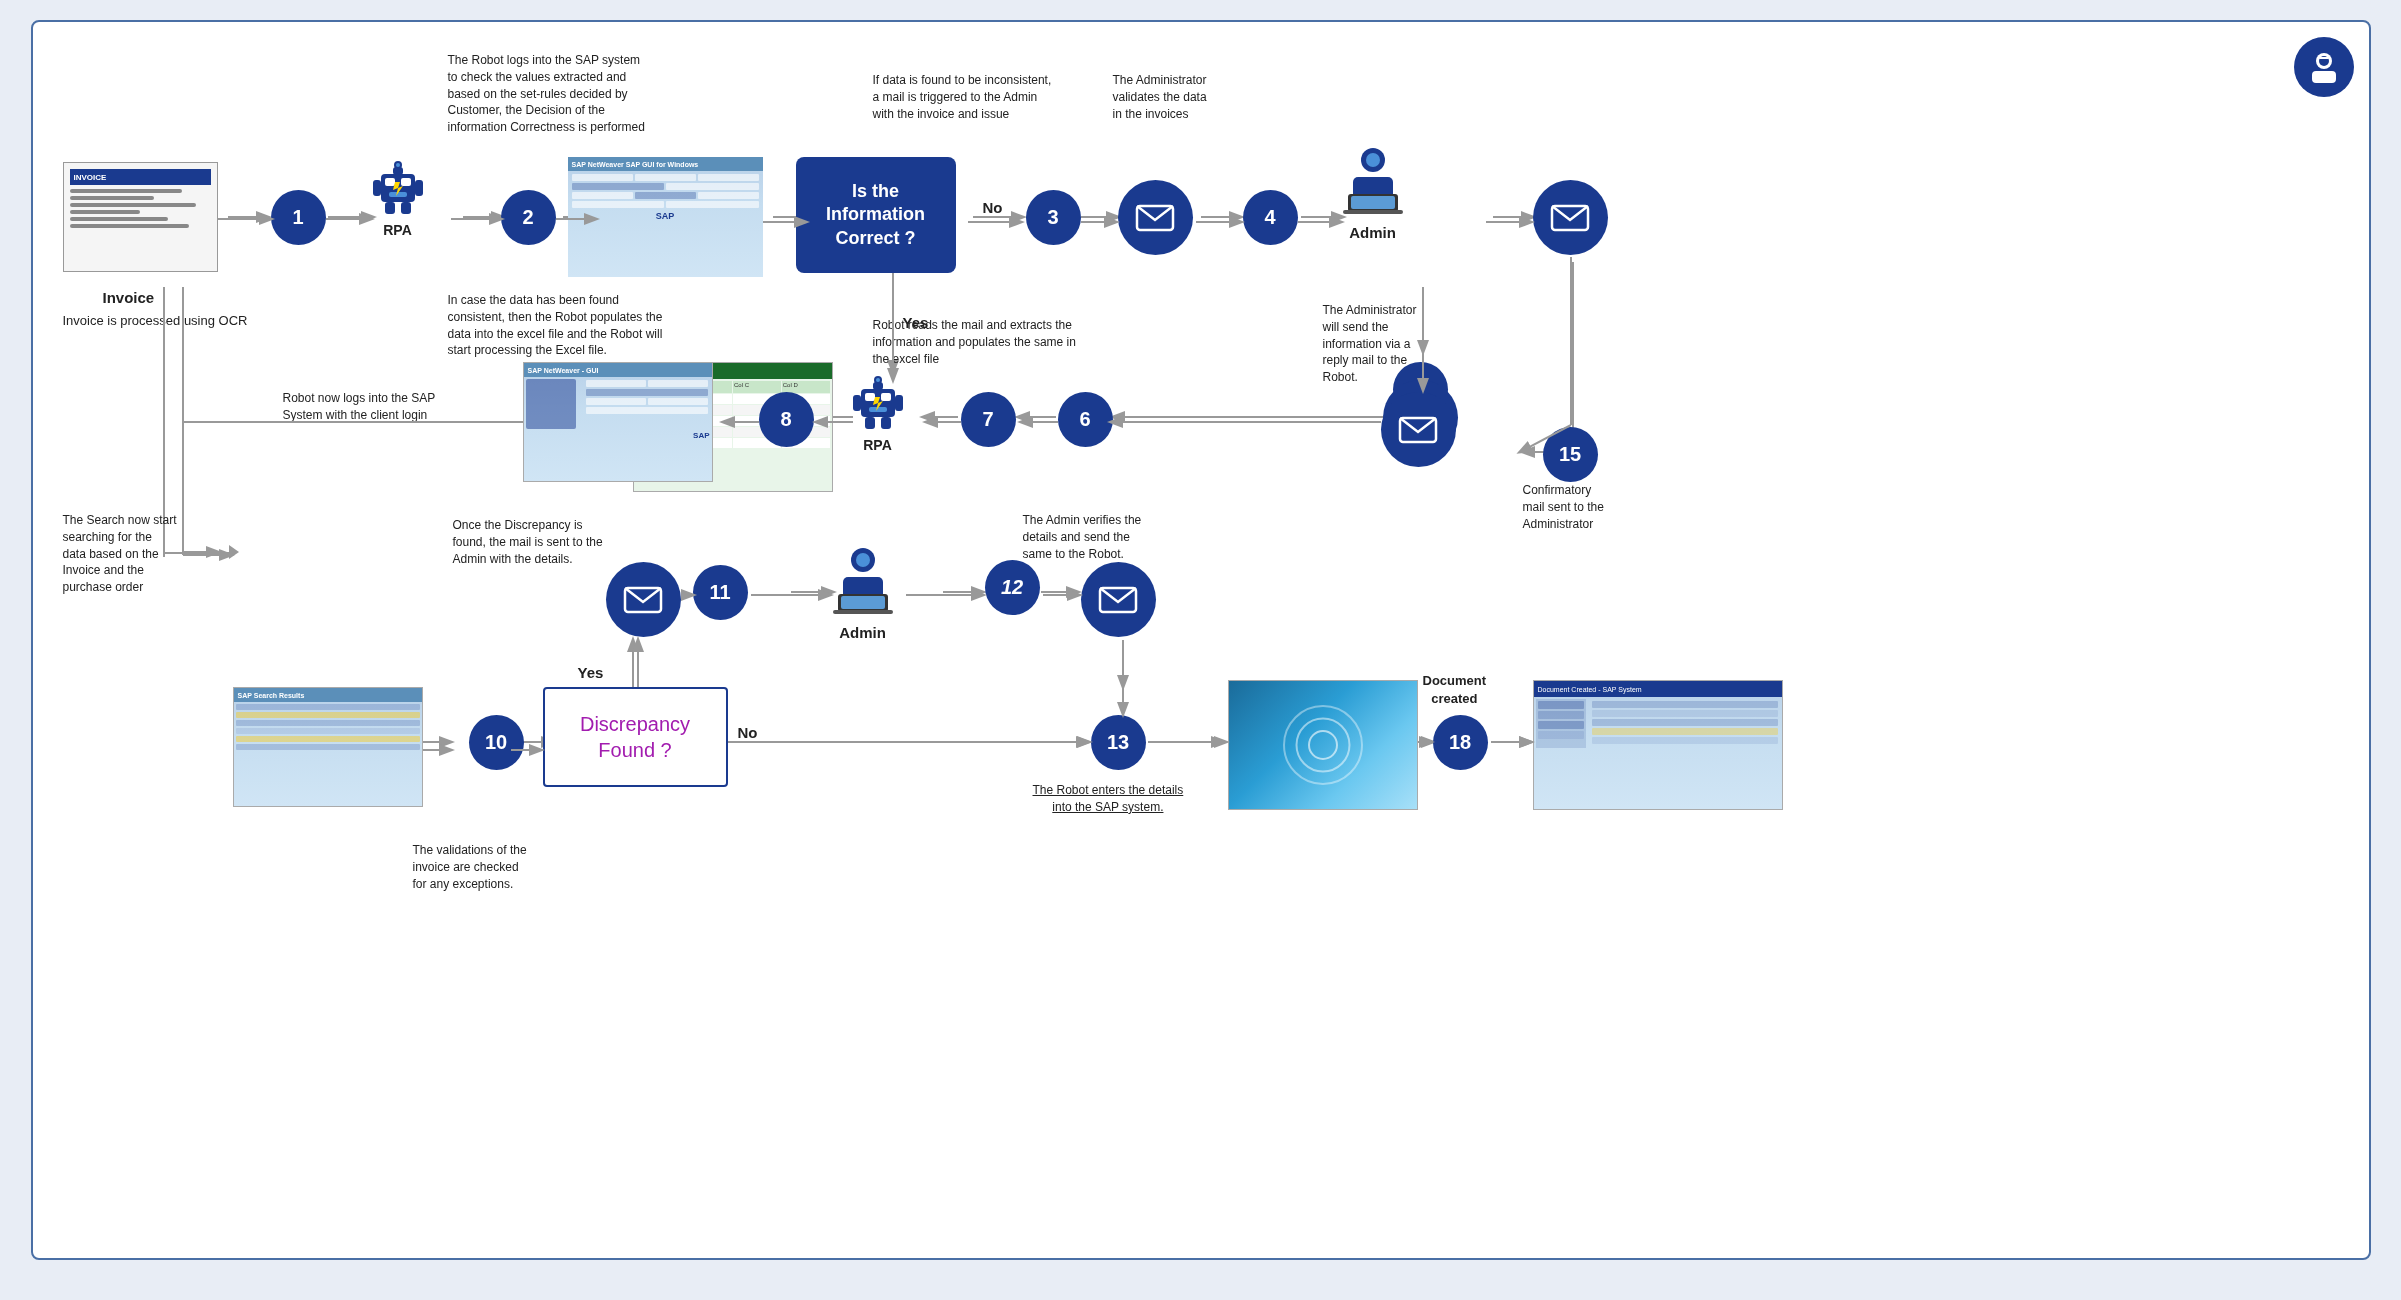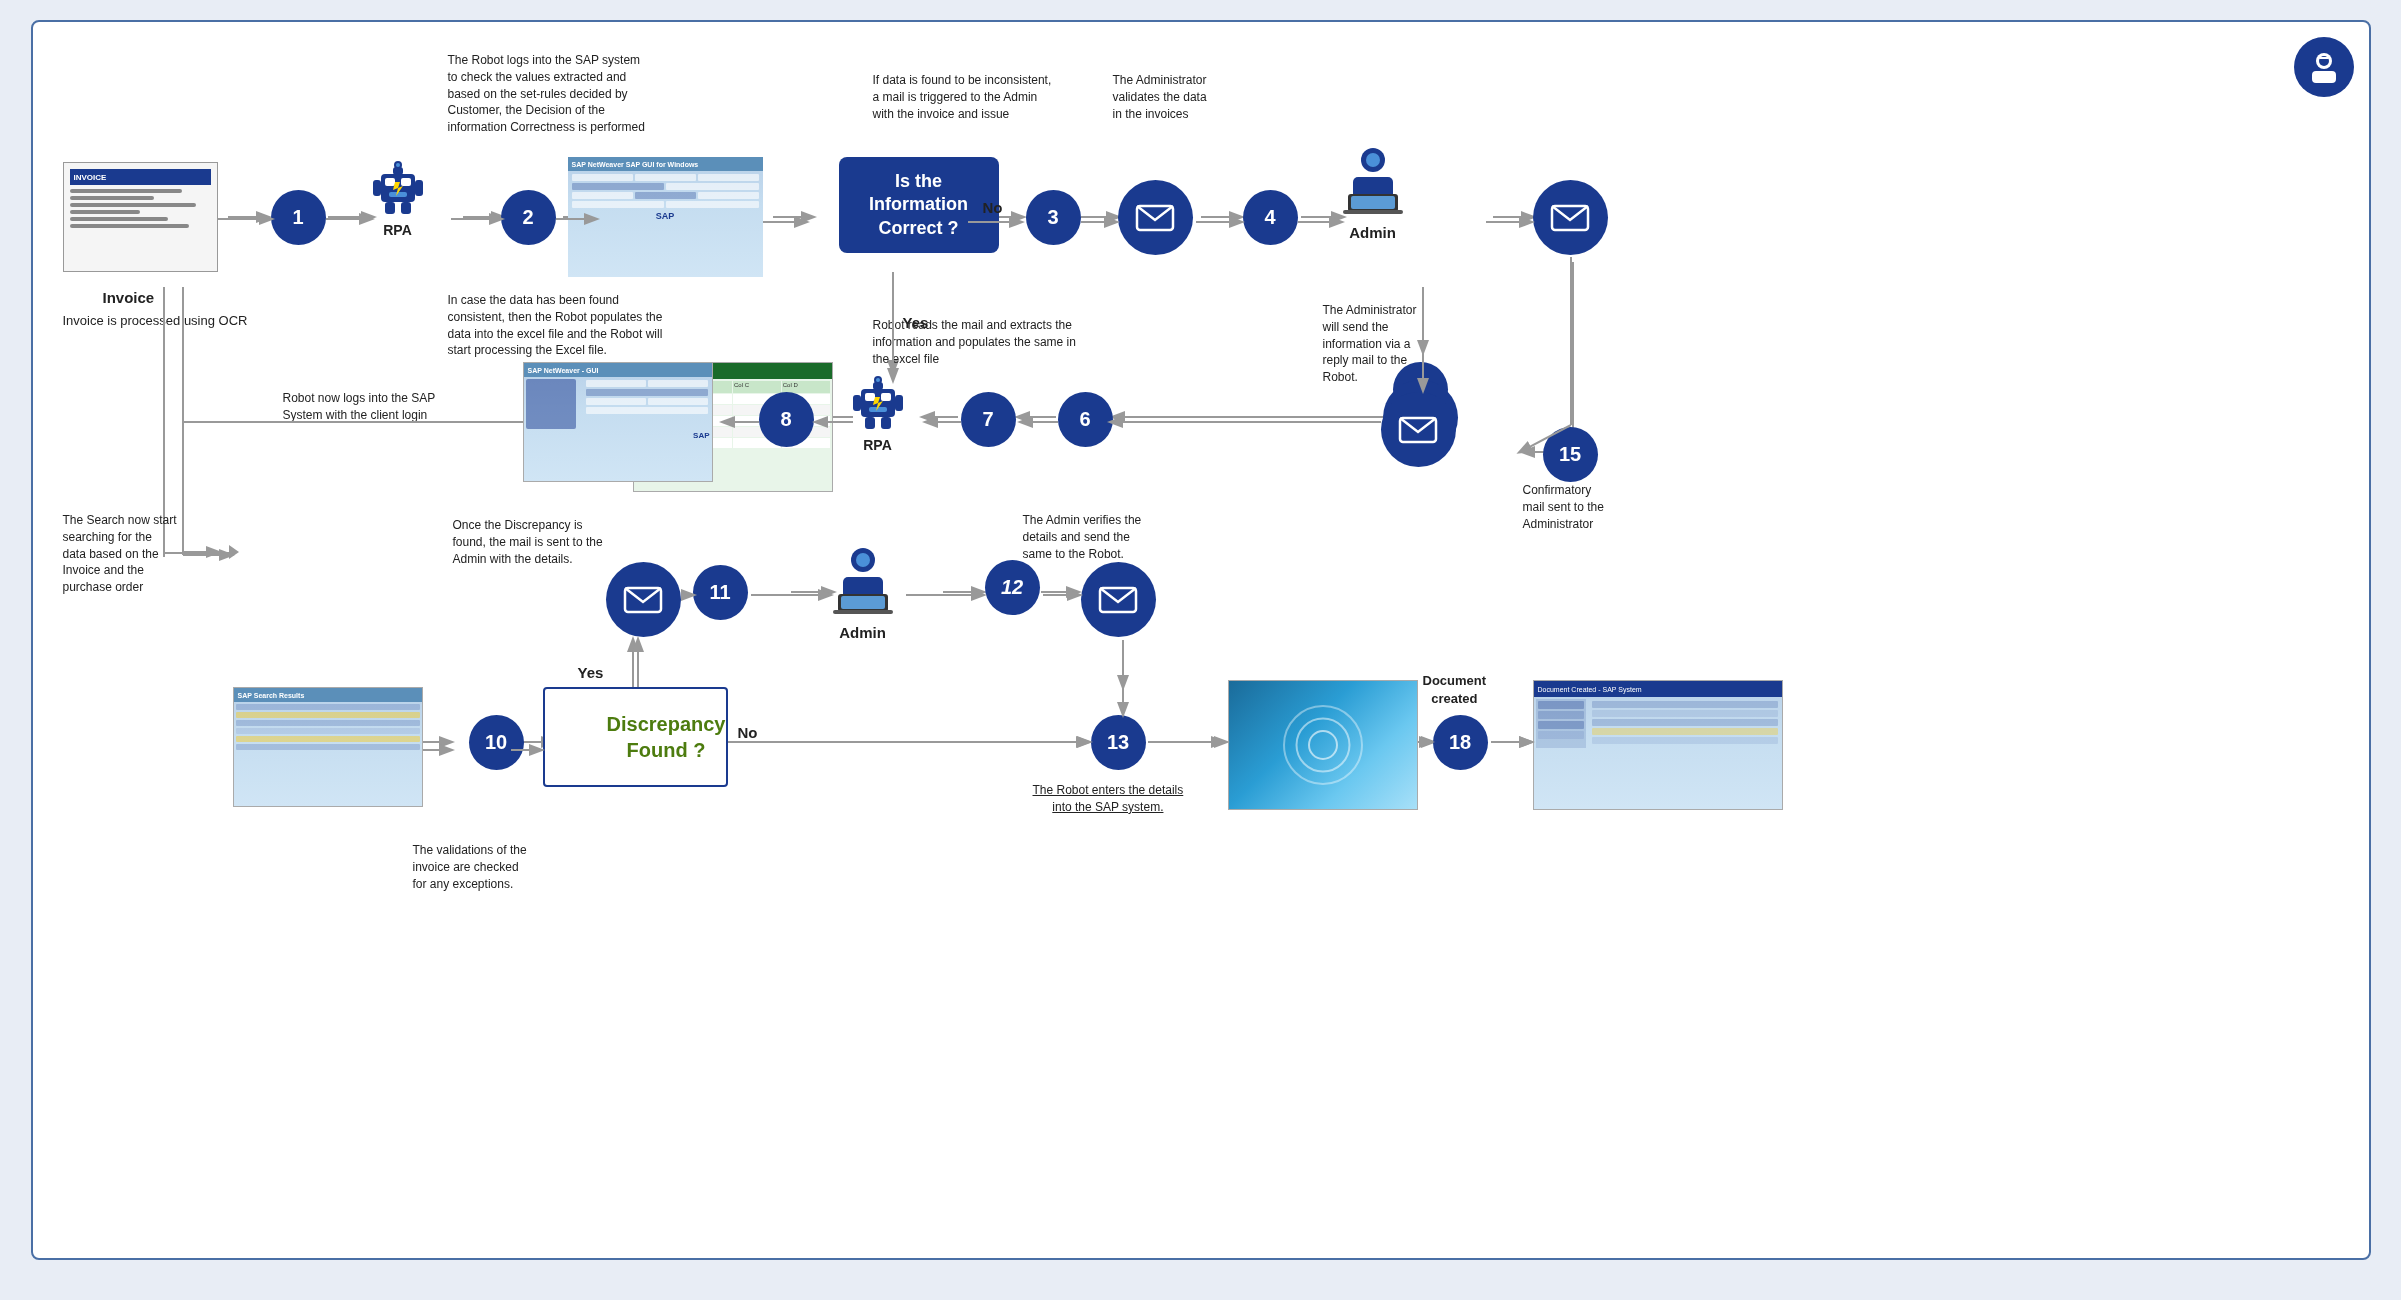--- a/index.html
+++ b/index.html
@@ -100,25 +100,25 @@
       background: #f5f5f5;
       overflow: hidden;
     }
     
     .disc-box {
       position: absolute;
       border: 2.5px solid #1a3a8f;
       background: white;
       display: flex;
       align-items: center;
-      justify-content: flex-end;
+      justify-content: center;
       text-align: center;
-      font-weight: bold;
+      font-weight: normal;
       font-size: 20px;
-      color: #4d7c0f;
+      color: #a21caf;
       line-height: 1.3;
       border-radius: 4px;
     }
 
     
     .arrows-svg {
       position: absolute;
       top: 0;
       left: 0;
       width: 100%;
@@ -349,21 +349,21 @@
 start processing the Excel file.</span>
   </div>
   <div class="label-text" style="left:415px; top:30px; max-width:320px; font-size:12px;">
     <span style="white-space: pre-line;">The Robot logs into the SAP system
 to check the values extracted and
 based on the set-rules decided by
 Customer, the Decision of the
 information Correctness is performed</span>
   </div>
 
-  <div class="decision-box" style="left:806px; top:135px; width:160px; height:96px;">
+  <div class="decision-box" style="left:763px; top:135px; width:160px; height:116px;">
     <span style="white-space:pre-line; font-size:18px;">Is the
 Information
 Correct ?</span>
   </div>
 
   <div class="label-text" style="left:950px; top:175px; font-size:15px; font-weight:bold;">No</div>
 
   <div class="step-circle" style="left:993px; top:168px;">
     <span>3</span>
   </div>

